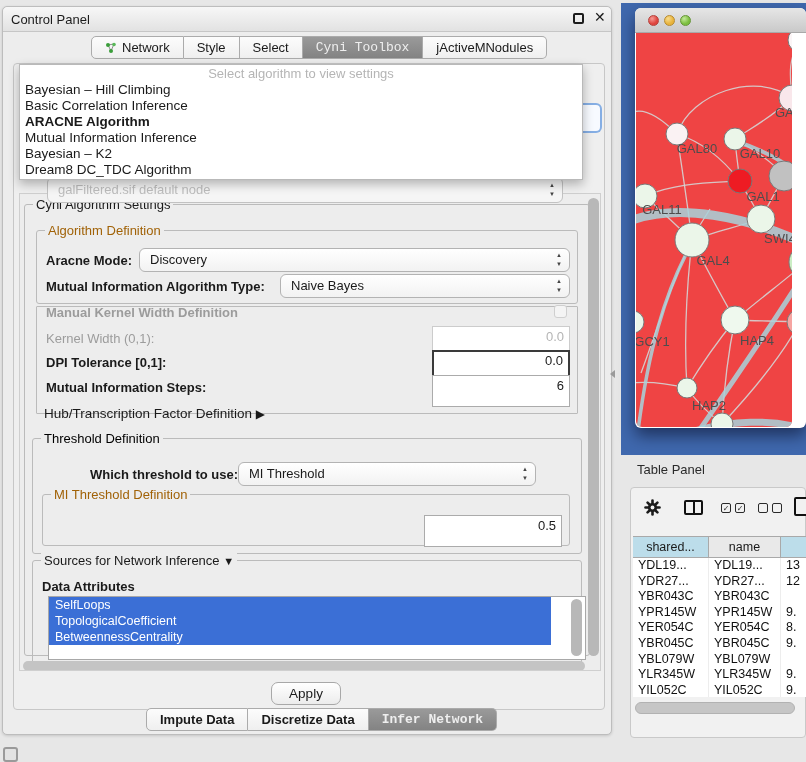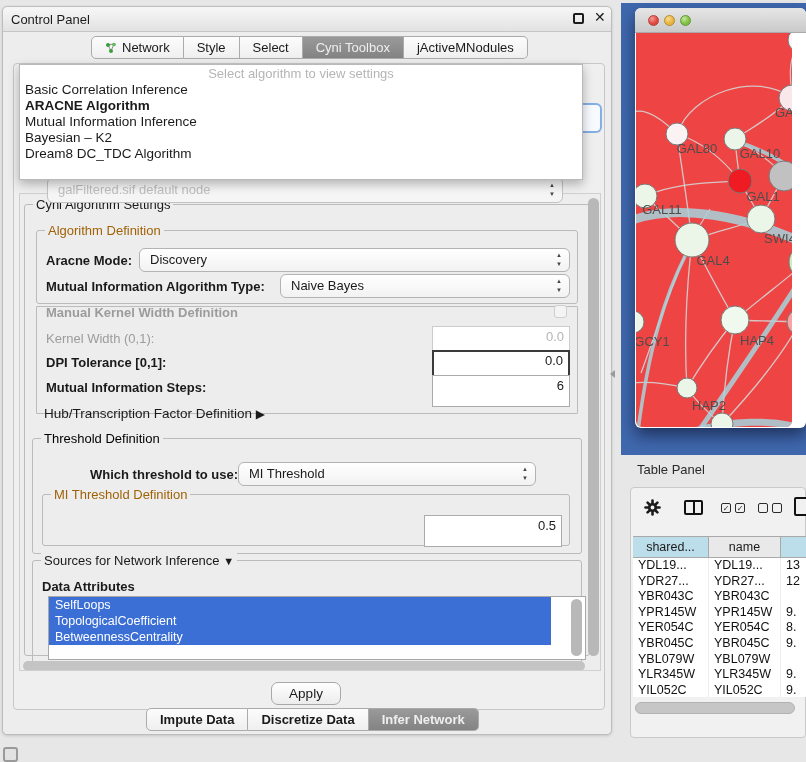--- a/index.html
+++ b/index.html
@@ -16,21 +16,21 @@
   .cp-title{left:8px;top:5px;font-size:13px;color:#1c1c1c;}
   .btn-float{left:570px;top:6px;width:11px;height:11px;border:2px solid #1c1c1c;border-radius:2px;cursor:pointer;}
   .btn-close{left:591px;top:2px;font-size:14px;font-weight:bold;color:#1c1c1c;cursor:pointer;}
 
   
   .seg{display:flex;height:34px;}
   .seg .sg{height:23px;line-height:21px;padding:0 13px;font-size:13px;background:linear-gradient(#FCFCFC,#EFEFEF);
       border:1px solid #ABABAB;border-left:none;white-space:nowrap;cursor:pointer;display:flex;align-items:center;gap:5px;}
   .seg .sg:first-child{border-left:1px solid #ABABAB;border-radius:5px 0 0 5px;}
   .seg .sg:last-child{border-radius:0 5px 5px 0;}
-  .seg .sg.sel{background:linear-gradient(#9A9A9A,#838383);color:#EFEFEF;}
+  .seg .sg.sel{background:linear-gradient(#9A9A9A,#838383);color:#EFEFEF;font-family:Liberation Mono, monospace;}
 
   .content{left:10px;top:56px;width:592px;height:647px;background:#EFEFEF;border:1px solid #C7C7C7;border-radius:4px;}
 
   
   .popup{left:16px;top:57px;width:564px;height:116px;background:#FFFFFF;border:1px solid #B9B9B9;
       box-shadow:0 4px 10px rgba(0,0,0,.28);z-index:30;}
   .popup .prompt{height:17px;line-height:17px;text-align:center;color:#B5B5B5;font-size:13px;}
   .popup .pi{height:16px;line-height:16px;padding-left:5px;font-size:13.5px;cursor:pointer;}
   .popup .pi.bold{font-weight:bold;}
   .combo-frag{left:578px;top:96px;width:21px;height:30px;border:2px solid #85AEE4;border-left:none;
@@ -144,20 +144,21 @@
 
     <div class="abs net-combo">
       <span>galFiltered.sif default node</span>
       <span class="stepper" style="top:3px;">▲<br>▼</span>
     </div>
     <div class="abs combo-frag"></div>
 
     <div class="abs popup">
       <div class="prompt">Select algorithm to view settings</div>
       <div id="popup-items">
+          <div class="pi">Bayesian – Hill Climbing</div>
           <div class="pi">Basic Correlation Inference</div>
           <div class="pi bold">ARACNE Algorithm</div>
           <div class="pi">Mutual Information Inference</div>
           <div class="pi">Bayesian – K2</div>
           <div class="pi">Dream8 DC_TDC Algorithm</div>
         </div>
     </div>
 
     <div class="abs pane">
       <div class="gb" style="left:4px;top:10px;width:566px;height:452px;">

